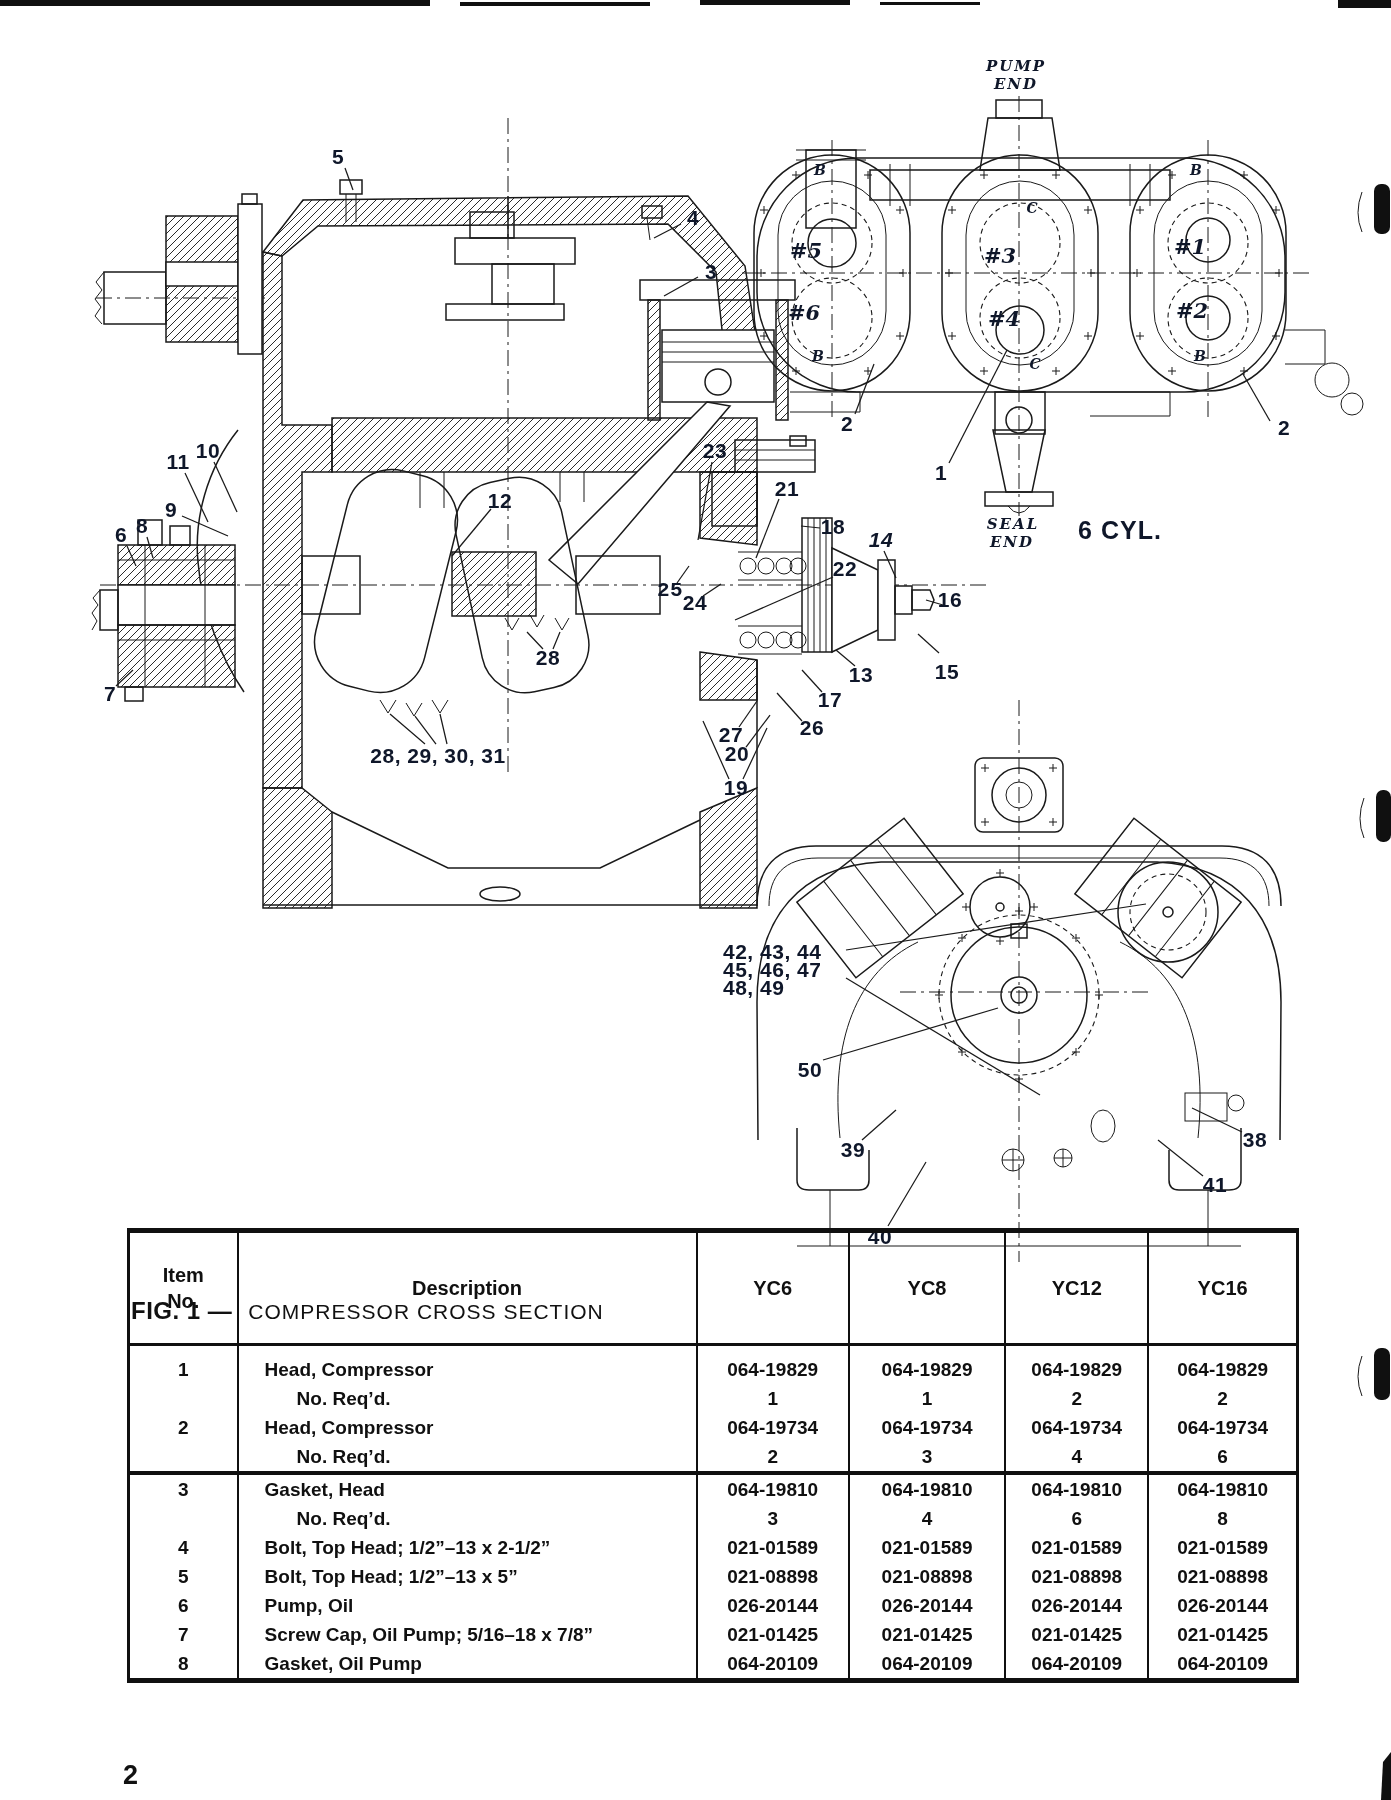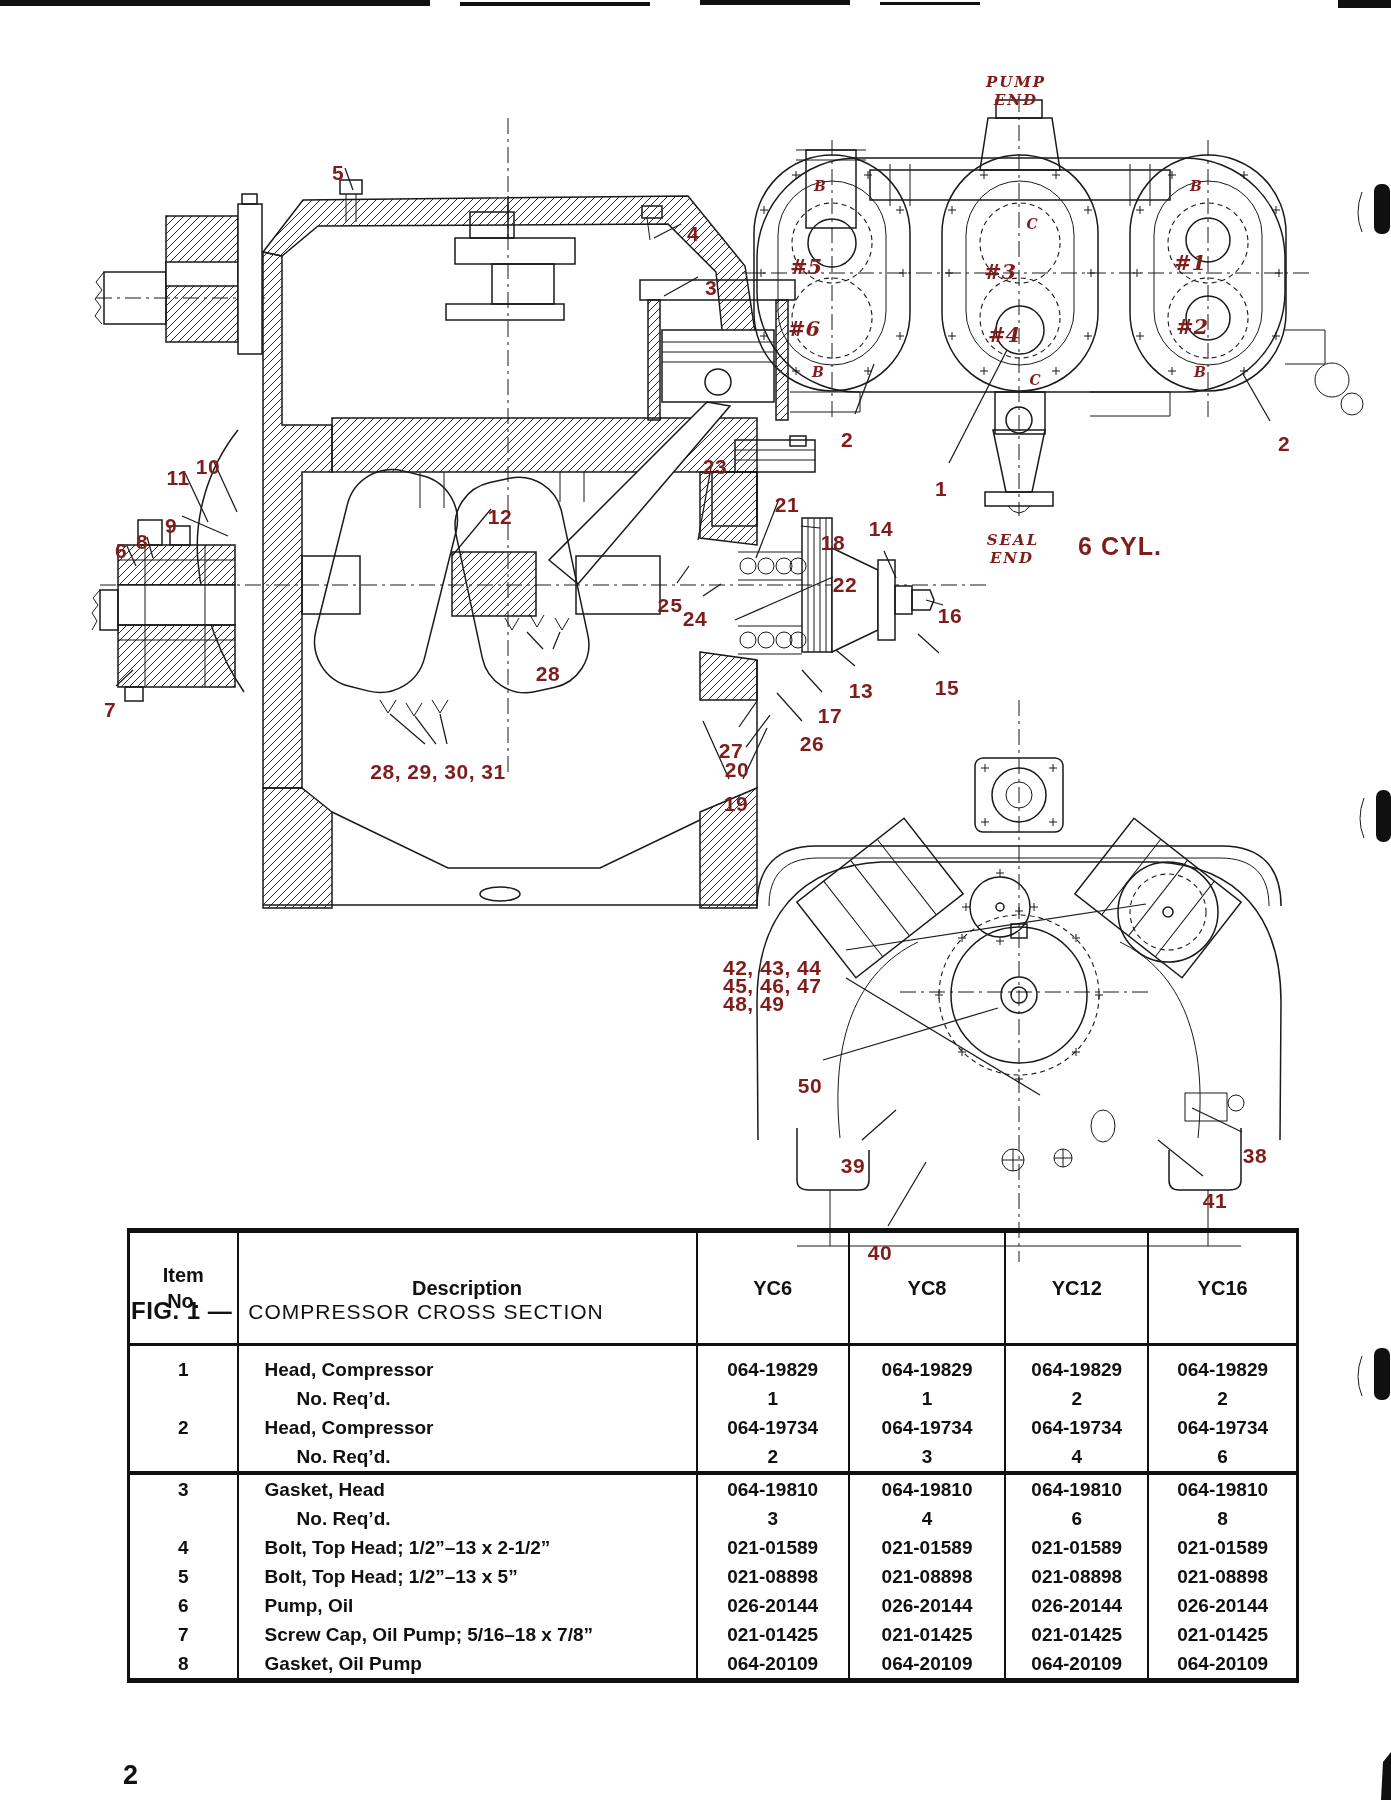--- a/index.html
+++ b/index.html
@@ -6,21 +6,21 @@
   .page{position:relative;width:1391px;height:1800px;background:#ffffff;overflow:hidden;
         font-family:"Liberation Sans",sans-serif;color:#111;}
   svg.line-art{position:absolute;left:0;top:0;}
   svg.line-art *{vector-effect:none;}
   .hatch{fill:url(#hp);}
   .dsh{stroke-dasharray:5 4;stroke-width:1.1;}
   .cl{stroke-dasharray:16 5 3 5;stroke-width:1;}
   .t{stroke-width:1;}
   .ld{stroke-width:1.25;}
   
-  .anno{position:absolute;transform:translate(-50%,-50%);white-space:pre;color:#7f1d1d;margin-top:16px;}
+  .anno{position:absolute;transform:translate(-50%,-50%);white-space:pre;color:#0f172a;}
   .anno.left{transform:translate(0,-50%);}
   .callout{font:600 21px/1.05 "Liberation Sans",sans-serif;letter-spacing:.5px;}
   .hand{font:italic 600 15px/1 "DejaVu Serif",serif;letter-spacing:2px;}
   .hand-num{font:italic 700 21px/1 "DejaVu Serif",serif;}
   .hand-sm{font:italic 600 14px/1 "DejaVu Serif",serif;}
   .config{font:700 25px/1 "Liberation Sans",sans-serif;letter-spacing:1px;}
   
   .fig-caption{position:absolute;left:131px;top:1297px;}
   .fig-prefix{font:700 24px "Liberation Sans",sans-serif;letter-spacing:.5px;}
   .fig-title{font:400 21px "Liberation Sans",sans-serif;letter-spacing:1px;margin-left:16px;}
@@ -312,21 +312,21 @@
       <div class="anno callout" style="left: 171px; top: 510px;">9</div>
       <div class="anno callout" style="left: 142px; top: 526px;">8</div>
       <div class="anno callout" style="left: 121px; top: 535px;">6</div>
       <div class="anno callout" style="left: 110px; top: 694px;">7</div>
       <div class="anno callout" style="left: 500px; top: 501px;">12</div>
       <div class="anno callout" style="left: 548px; top: 658px;">28</div>
       <div class="anno callout" style="left: 438px; top: 756px;">28, 29, 30, 31</div>
       <div class="anno callout" style="left: 715px; top: 451px;">23</div>
       <div class="anno callout" style="left: 787px; top: 489px;">21</div>
       <div class="anno callout" style="left: 833px; top: 527px;">18</div>
-      <div class="anno callout" style="left: 881px; top: 513px;">14</div>
+      <div class="anno callout" style="left: 881px; top: 540px; font-style: italic;">14</div>
       <div class="anno callout" style="left: 845px; top: 569px;">22</div>
       <div class="anno callout" style="left: 670px; top: 591px; font-family: Liberation Mono, monospace;">25</div>
       <div class="anno callout" style="left: 695px; top: 603px;">24</div>
       <div class="anno callout" style="left: 950px; top: 600px;">16</div>
       <div class="anno callout" style="left: 947px; top: 672px;">15</div>
       <div class="anno callout" style="left: 861px; top: 675px;">13</div>
       <div class="anno callout" style="left: 830px; top: 700px;">17</div>
       <div class="anno callout" style="left: 812px; top: 728px;">26</div>
       <div class="anno callout" style="left: 731px; top: 735px;">27</div>
       <div class="anno callout" style="left: 737px; top: 754px;">20</div>

